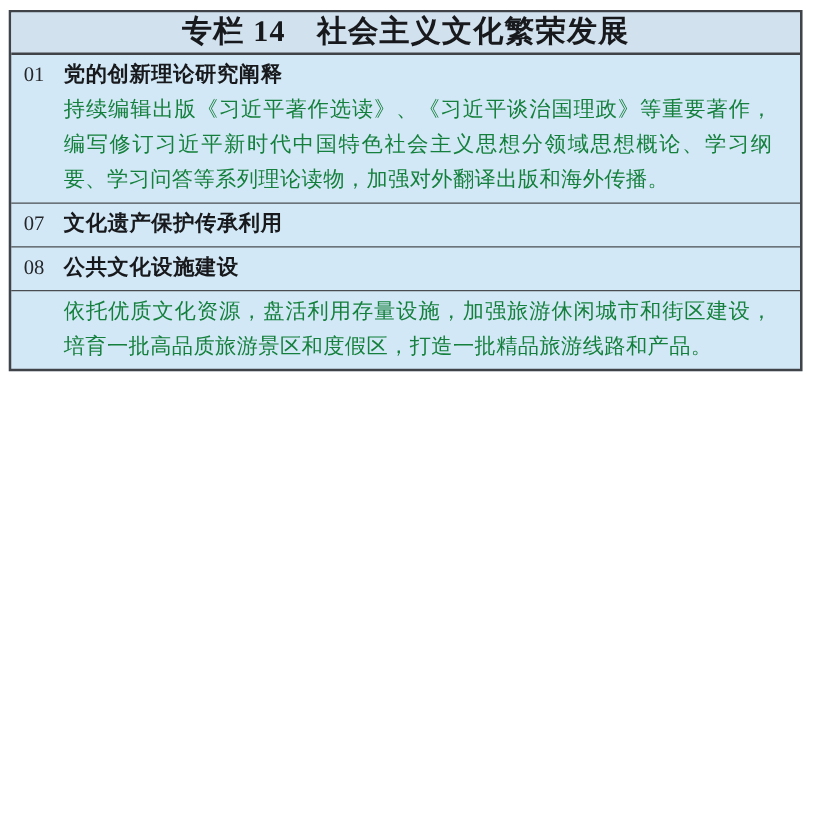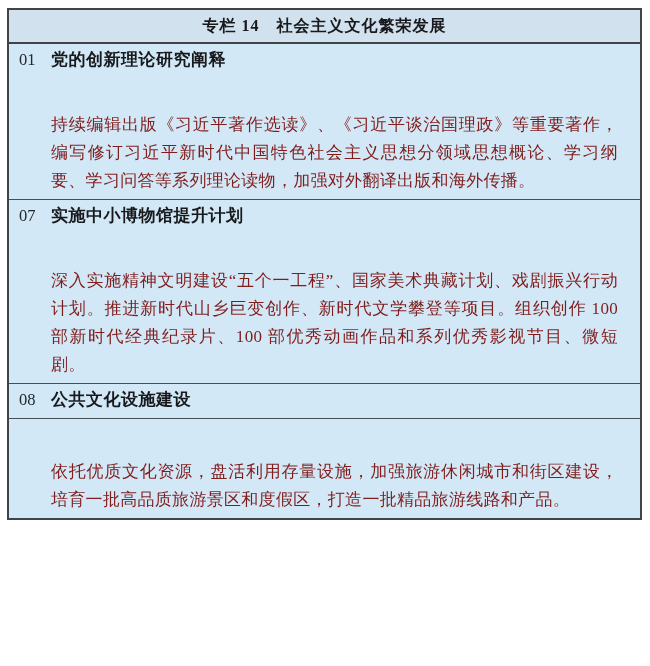--- a/index.html
+++ b/index.html
@@ -16,21 +16,21 @@
     top: 8px;
     width: 635px;
     box-sizing: border-box;
     border: 2px solid #404448;
     background: #d3e8f6;
   }
   .title-bar {
     background: #d2e1ee;
     border-bottom: 2px solid #404448;
     text-align: center;
-    font-size: 16px;
+    font-size: 24px;
     font-weight: bold;
     color: #17191c;
     line-height: 32px;
     height: 32px;
     letter-spacing: 1px;
   }
   .section {
     padding: 2px 22px 4px 10px;
     border-bottom: 1.5px solid #4a4e52;
     font-family: Liberation Serif, serif;
@@ -52,48 +52,46 @@
   .sec-heading {
     font-size: 17px;
     font-weight: bold;
     letter-spacing: 0.5px;
     text-align: center;
   }
   .sec-body {
     margin-left: 32px;
     font-size: 17px;
     line-height: 28px;
-    color: #7f1d1d;
+    color: #15803d;
     text-align: justify;
     text-justify: inter-character;
     letter-spacing: 0.3px;
-    margin-top: 37px;
   }
 </style>
 </head>
 <body>
 
 <div class="panel">
 
   <div class="title-bar">专栏 14　社会主义文化繁荣发展</div>
 
   <div class="section">
     <div class="sec-header">
       <span class="sec-num">01</span>
       <span class="sec-heading">党的创新理论研究阐释</span>
     </div>
     <div class="sec-body">持续编辑出版《习近平著作选读》、《习近平谈治国理政》等重要著作，编写修订习近平新时代中国特色社会主义思想分领域思想概论、学习纲要、学习问答等系列理论读物，加强对外翻译出版和海外传播。</div>
   </div>
 
   <div class="section">
     <div class="sec-header">
       <span class="sec-num">07</span>
-      <span class="sec-heading">实施中小博物馆提升计划</span>
+      <span class="sec-heading">文化遗产保护传承利用</span>
     </div>
-    <div class="sec-body">深入实施精神文明建设“五个一工程”、国家美术典藏计划、戏剧振兴行动计划。推进新时代山乡巨变创作、新时代文学攀登等项目。组织创作 100 部新时代经典纪录片、100 部优秀动画作品和系列优秀影视节目、微短剧。</div>
   </div>
 
   <div class="section">
     <div class="sec-header">
       <span class="sec-num">08</span>
       <span class="sec-heading">公共文化设施建设</span>
     </div>
   </div>
 
 

